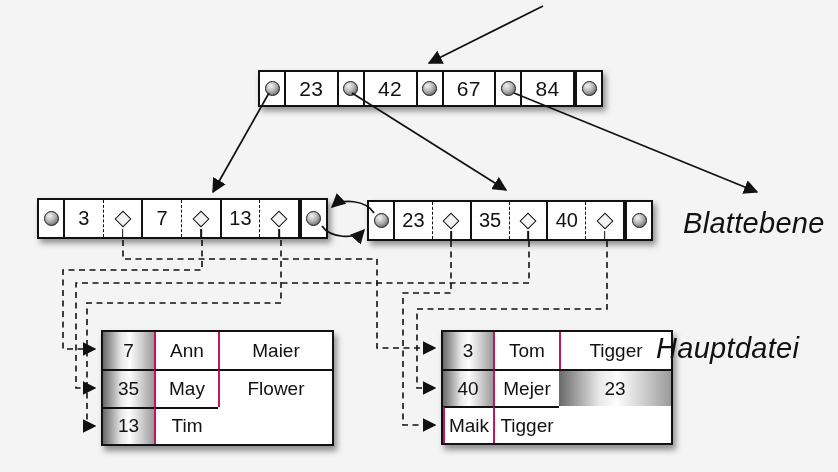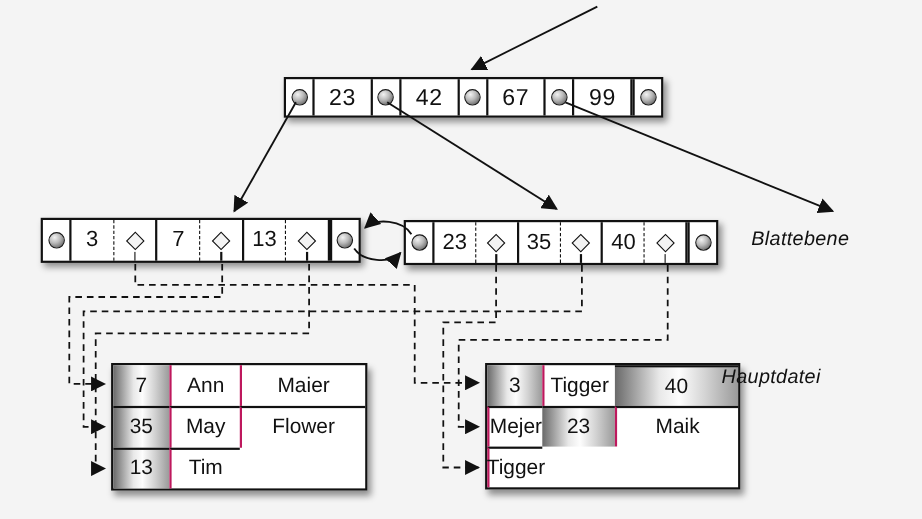--- a/index.html
+++ b/index.html
@@ -54,21 +54,21 @@
   }
   .dtable .tcell.c0{border-left:none;}
   .dtable .tcell.r0{border-top:none;}
   .dtable .keycol{
     background:linear-gradient(90deg,#696969 0%,#e8e8e8 36%,#fdfdfd 52%,#d2d2d2 74%,#9a9a9a 100%);
     font-weight:500;
   }
 
   
   .side-label{
-    position:absolute;font-style:italic;font-size:18px;
+    position:absolute;font-style:italic;font-size:29px;
     letter-spacing:0.3px;z-index:3;white-space:nowrap;
   }
 </style>
 </head>
 <body>
 
 <div class="stage">
 
   <svg class="wires" width="838" height="472" viewBox="0 0 838 472">
     <defs>
@@ -106,21 +106,21 @@
         <span class="circle-icon"></span>
       </div>
     <div class="cell key">42</div>
     <div class="cell ptr">
         <span class="circle-icon"></span>
       </div>
     <div class="cell key">67</div>
     <div class="cell ptr">
         <span class="circle-icon"></span>
       </div>
-    <div class="cell key">99</div>
+    <div class="cell key">84</div>
     <div class="cell ptr last">
         <span class="circle-icon"></span>
       </div>
   </div>
 
   <div class="node" style="left:37px;top:198px;width:291px;height:41px;">
     <div class="cell ptr">
         <span class="circle-icon"></span>
       </div>
     <div class="group">
@@ -179,20 +179,21 @@
     <div class="tcell r0">Maier</div>
     <div class="tcell keycol c0">35</div>
     <div class="tcell">May</div>
     <div class="tcell">Flower</div>
     <div class="tcell keycol c0">13</div>
     <div class="tcell">Tim</div>
   </div>
 
   <div class="dtable" style="left:441px;top:330px;width:232px;height:115px;grid-template-columns:50px 66px auto;">
     <div class="tcell keycol c0 r0">3</div>
+    <div class="tcell r0">Tom</div>
     <div class="tcell r0">Tigger</div>
     <div class="tcell keycol c0">40</div>
     <div class="tcell">Mejer</div>
     <div class="tcell keycol c0">23</div>
     <div class="tcell">Maik</div>
     <div class="tcell">Tigger</div>
   </div>
 
   <div class="side-label" style="left:683px;top:207px;">Blattebene</div>
   <div class="side-label" style="left:656px;top:332px;">Hauptdatei</div>

